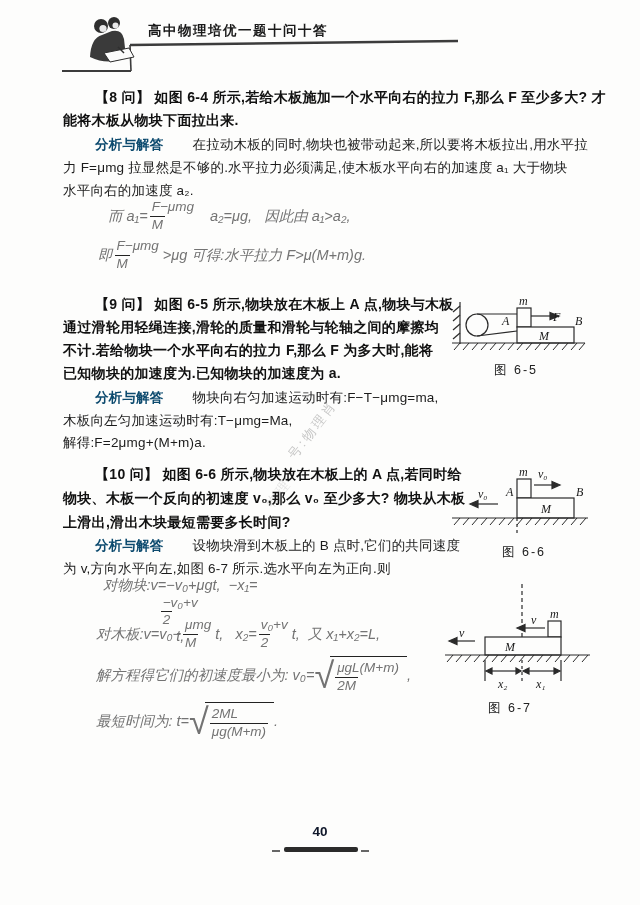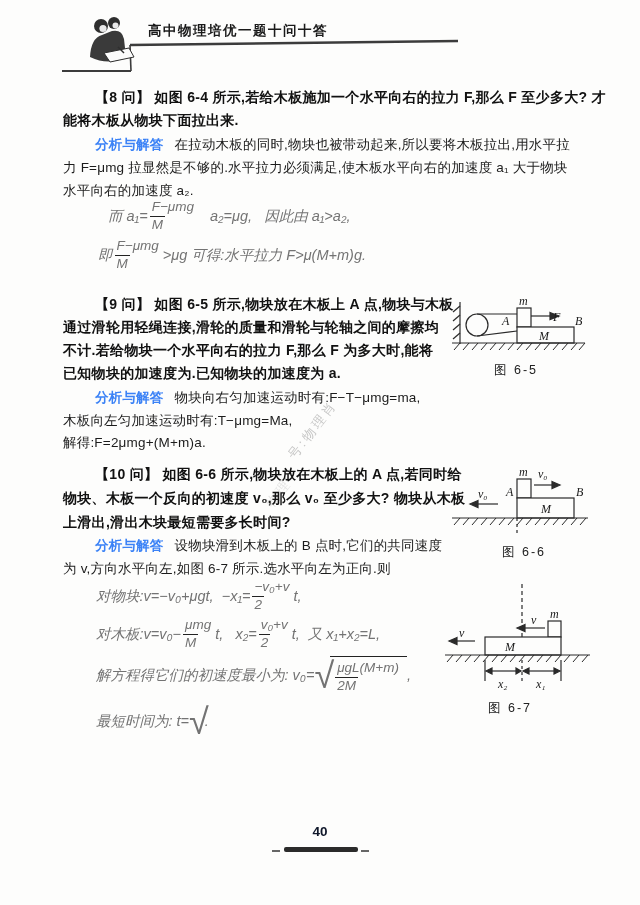--- a/index.html
+++ b/index.html
@@ -3,21 +3,21 @@
 <meta charset="utf-8">
 <style>
   html,body{margin:0;padding:0;background:#9a9a9a;}
   .page{
     position:relative;width:640px;height:905px;margin:0 auto;
     background:#fdfdfc;overflow:hidden;
     font-family:"Liberation Sans",sans-serif;color:#1b1b1b;
   }
   .t{position:absolute;font-size:13.5px;line-height:1;white-space:nowrap;letter-spacing:.2px;color:#1c1c1c;}
   .bold{font-weight:bold;font-size:14px;letter-spacing:.3px;color:#111;}
-  .seclabel{font-weight:bold;margin-right:11px;color:#3b82f6;}
+  .seclabel{font-weight:bold;margin-right:29px;color:#0c4a6e;}
   .title{position:absolute;left:148px;top:22px;font-size:13.5px;font-weight:bold;letter-spacing:1.5px;color:#1a1a1a;font-family:Liberation Serif, serif;}
   
   .f{position:absolute;display:flex;align-items:center;white-space:pre;
      font-family:Liberation Sans, sans-serif;font-style:italic;font-size:14.5px;color:#737373;}
   .frac{display:inline-flex;flex-direction:column;align-items:flex-start;line-height:1.2;margin:0 2px;font-size:13.5px;}
   .frac .den{border-top:1.2px solid #222;padding:0 2px;}
   .frac .num{padding:0 2px;}
   .sqrt{display:inline-flex;align-items:center;}
   .sqrt .rad{font-style:normal;font-size:36px;font-weight:300;line-height:.85;margin-right:-4px;transform:translateY(1px);}
   .sqrt .bod{border-top:1.3px solid #222;padding:2px 4px 0 3px;}
@@ -162,31 +162,31 @@
     <text x="126" y="31">B</text>
     <text x="91" y="48">M</text>
   </svg>
   <div class="cap" style="left:502px;top:544px;">图 6-6</div>
 
   <div class="t" style="left:95px;top:539px;">
     <span class="seclabel">分析与解答</span><span>设物块滑到木板上的 B 点时,它们的共同速度</span>
   </div>
   <div class="t" style="left:63px;top:562px;">为 v,方向水平向左,如图 6-7 所示.选水平向左为正向.则</div>
 
-  <div class="f" style="left:96px;top:576px;height:40px;">
+  <div class="f" style="left:103px;top:576px;height:40px;flex-direction:column;">
     <span>对物块:v=−v₀+μgt,  −x₁=</span><span class="frac"><span class="num">−v₀+v</span><span class="den">2</span></span><span>t,</span>
   </div>
   <div class="f" style="left:96px;top:614px;height:40px;">
     <span>对木板:v=v₀−</span><span class="frac"><span class="num">μmg</span><span class="den">M</span></span><span>t,   x₂=</span><span class="frac"><span class="num">v₀+v</span><span class="den">2</span></span><span>t,  又 x₁+x₂=L,</span>
   </div>
   <div class="f" style="left:96px;top:652px;height:46px;">
     <span>解方程得它们的初速度最小为: v₀=</span><span class="sqrt"><span class="rad">√</span><span class="bod"><span class="frac"><span class="num">μgL(M+m)</span><span class="den">2M</span></span></span></span><span>,</span>
   </div>
   <div class="f" style="left:96px;top:698px;height:46px;">
-    <span>最短时间为: t=</span><span class="sqrt"><span class="rad">√</span></span><span>.</span>
+    <span>最短时间为: t=</span><span class="sqrt"><span class="rad">√</span><span class="bod"><span class="frac"><span class="num">2ML</span><span class="den">μg(M+m)</span></span></span></span><span>.</span>
   </div>
 
   <svg class="figsvg" style="left:445px;top:582px;" width="195" height="115" viewBox="0 0 195 115">
     <g stroke="#2a2a2a" stroke-width="1.2" fill="none">
       <line x1="77" y1="2" x2="77" y2="55" stroke-dasharray="4,3"></line>
       <rect x="103" y="39" width="13" height="16" fill="#fdfdfc"></rect>
       <rect x="40" y="55" width="76" height="18" fill="#fdfdfc"></rect>
       <line x1="100" y1="46" x2="80" y2="46"></line>
       <polygon points="80,42.5 72,46 80,49.5" fill="#2a2a2a"></polygon>
       <line x1="30" y1="59" x2="12" y2="59"></line>

